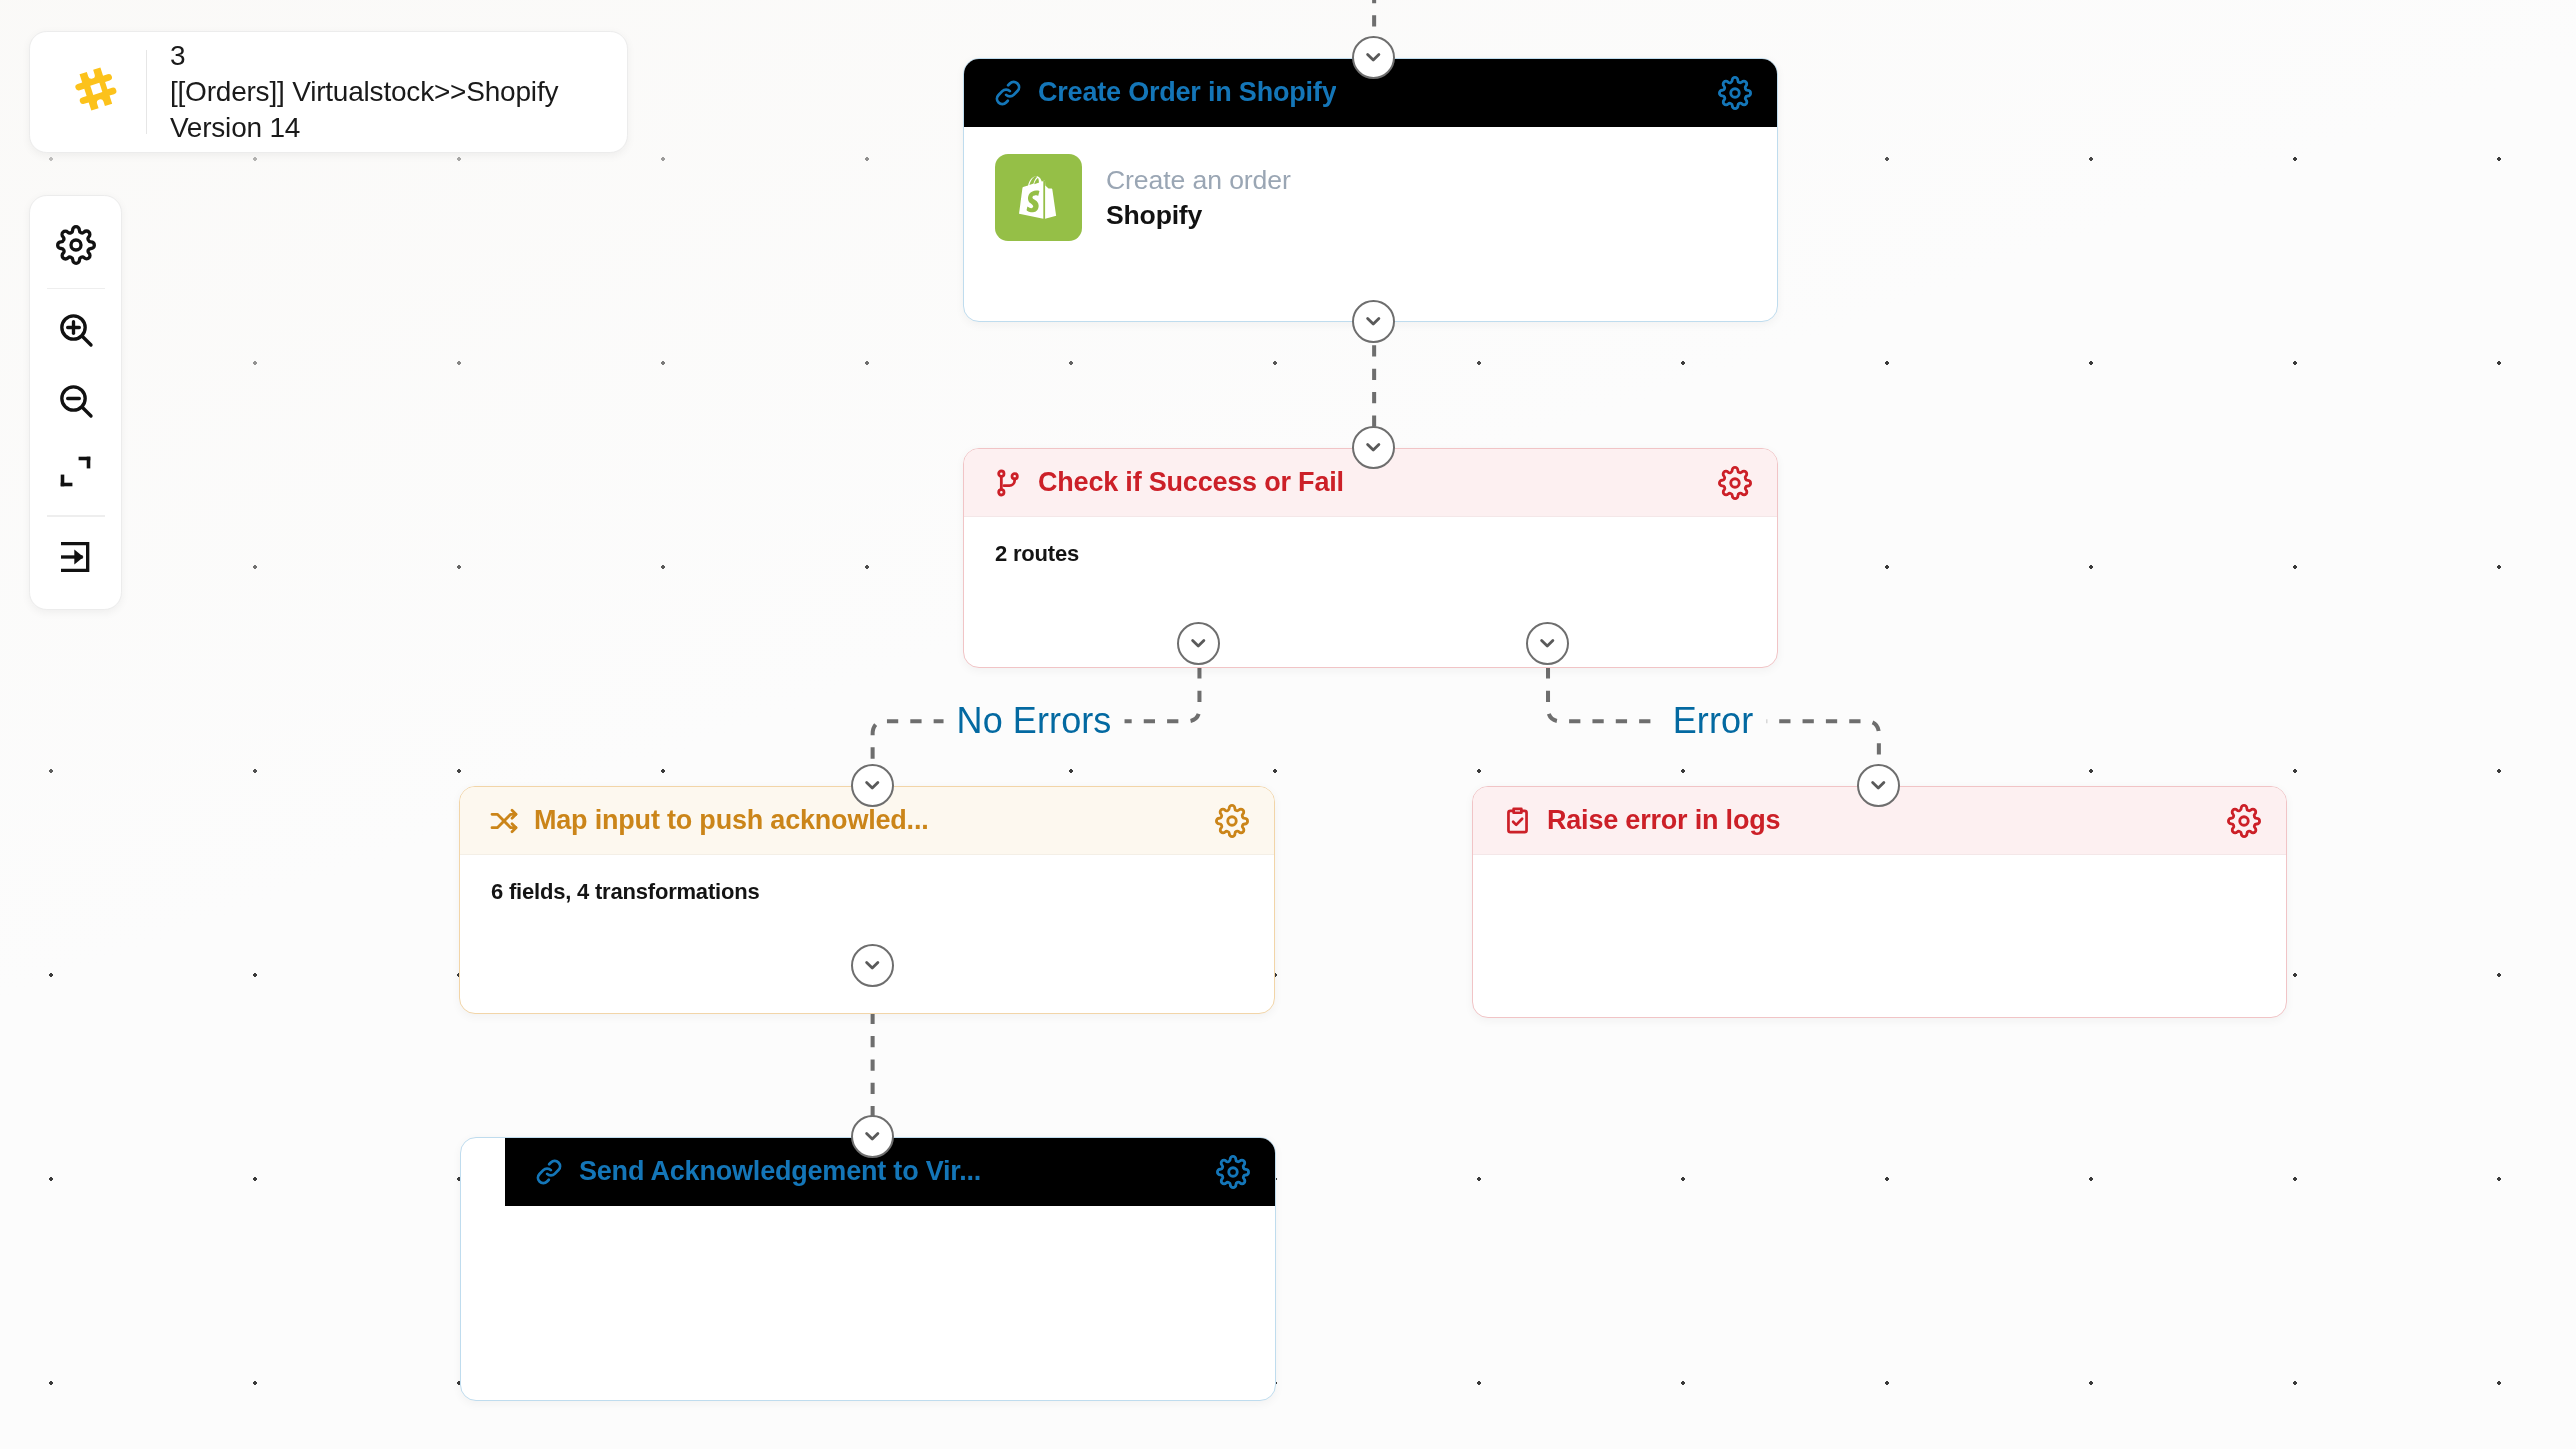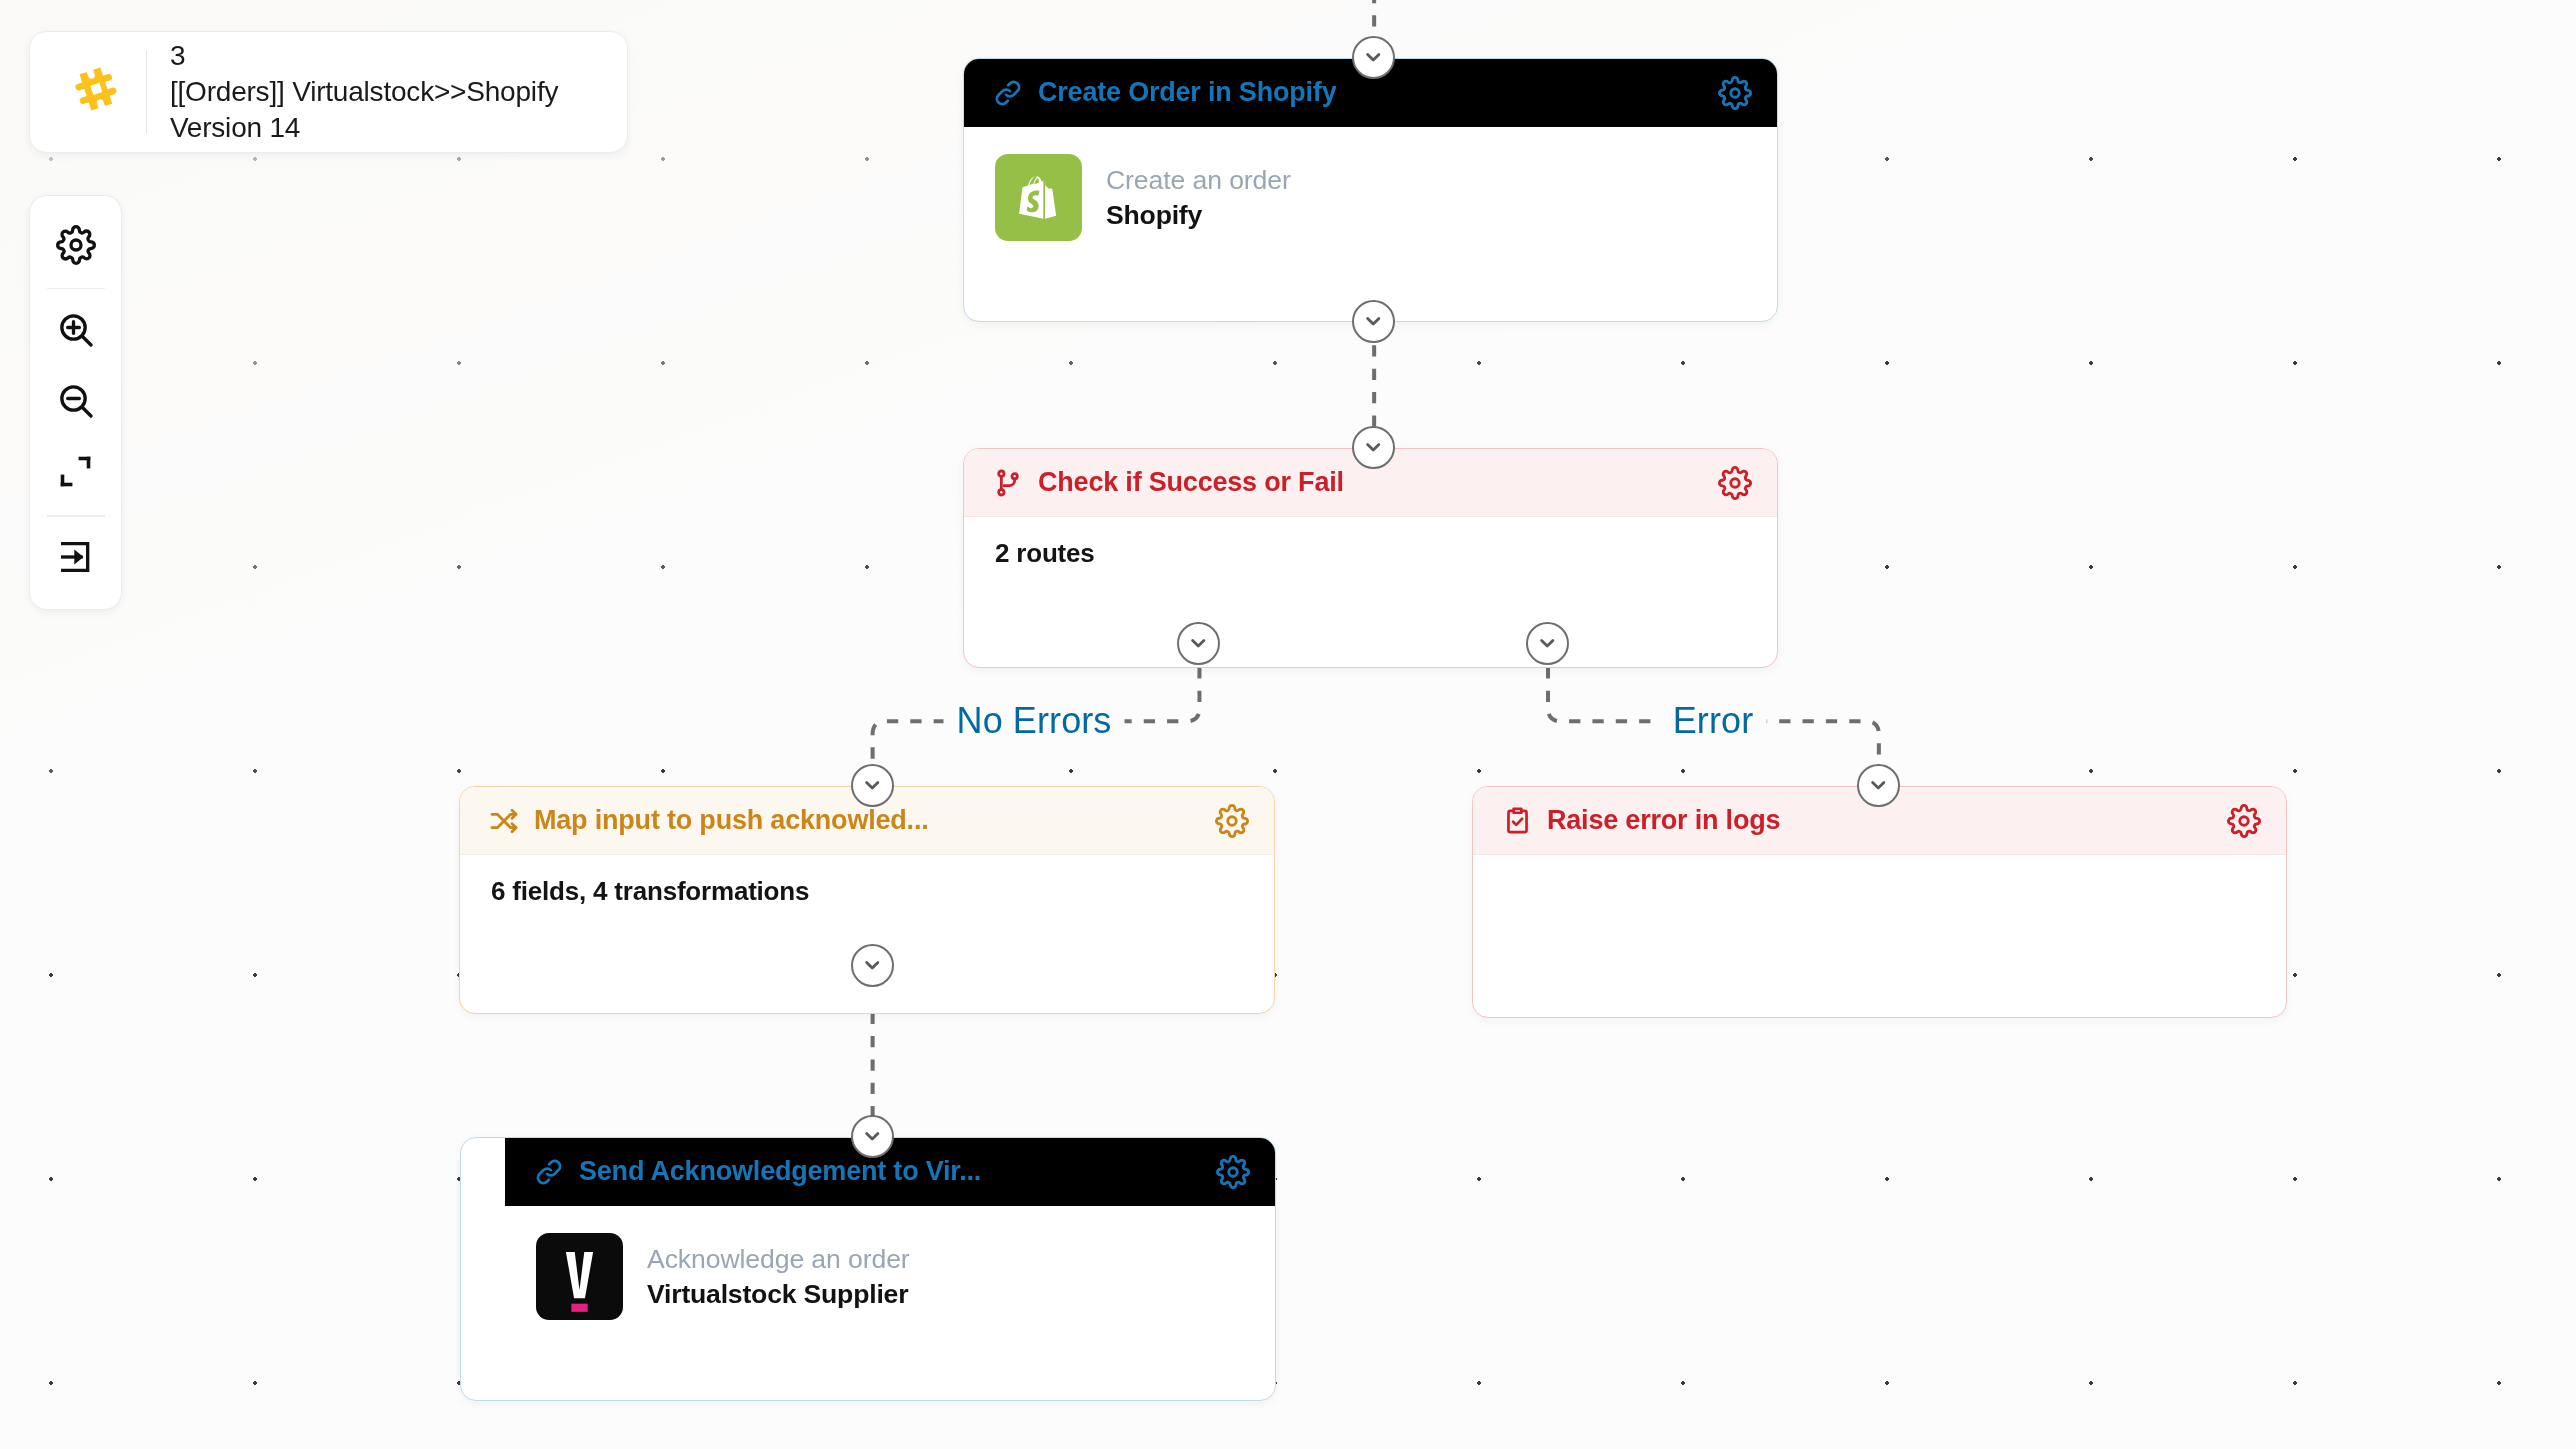--- a/index.html
+++ b/index.html
@@ -208,21 +208,21 @@
     letter-spacing: -0.1px;
   }
   .app-name {
     font-size: 26.6px;
     color: #121212;
     font-weight: 700;
     line-height: 1.3;
     letter-spacing: -0.2px;
   }
   .body-summary {
-    font-size: 26px;
+    font-size: 22px;
     color: #141414;
     font-weight: 700;
     letter-spacing: -0.2px;
   }
 
   
   .node.blue   { border-color: #bfdcee; }
   .node.blue   .node-head { background: #000000; }
   .node.blue   .node-title, .node.blue .head-icon svg { color: #1476b8; }
 
@@ -499,32 +499,20 @@
         </svg>
       </span>
       <span class="node-title">Send Acknowledgement to Vir...</span>
       <span class="node-gear">
         <svg width="34" height="34" viewBox="0 0 24 24" fill="none" stroke="#1476b8" stroke-width="2" stroke-linecap="round" stroke-linejoin="round">
           <circle cx="12" cy="12" r="3"></circle>
           <path d="M19.4 15a1.65 1.65 0 0 0 .33 1.82l.06.06a2 2 0 1 1-2.83 2.83l-.06-.06a1.65 1.65 0 0 0-1.82-.33 1.65 1.65 0 0 0-1 1.51V21a2 2 0 1 1-4 0v-.09A1.65 1.65 0 0 0 9 19.4a1.65 1.65 0 0 0-1.82.33l-.06.06a2 2 0 1 1-2.83-2.83l.06-.06a1.65 1.65 0 0 0 .33-1.82 1.65 1.65 0 0 0-1.51-1H3a2 2 0 1 1 0-4h.09A1.65 1.65 0 0 0 4.6 9a1.65 1.65 0 0 0-.33-1.82l-.06-.06a2 2 0 1 1 2.83-2.83l.06.06A1.65 1.65 0 0 0 9 4.6h.09A1.65 1.65 0 0 0 10 3.09V3a2 2 0 1 1 4 0v.09a1.65 1.65 0 0 0 1 1.51 1.65 1.65 0 0 0 1.82-.33l.06-.06a2 2 0 1 1 2.83 2.83l-.06.06A1.65 1.65 0 0 0 19.4 9v.09a1.65 1.65 0 0 0 1.51 1H21a2 2 0 1 1 0 4h-.09a1.65 1.65 0 0 0-1.51 1z"></path>
         </svg>
       </span>
     </div>
-    <div class="node-body">
-      <span class="app-tile" style="background:#0b0b0b;">
-        <svg width="87" height="87" viewBox="0 0 64 64" aria-hidden="true">
-          <polygon fill="#ffffff" points="22,14 28.5,14 32,42 35.5,14 42,14 36,48 28,48"></polygon>
-          <rect x="26" y="52" width="12" height="6" fill="#e5207e"></rect>
-        </svg>
-      </span>
-      <span class="app-text">
-        <span class="app-action">Acknowledge an order</span>
-        <span class="app-name">Virtualstock Supplier</span>
-      </span>
-    </div>
   </div>
 
   <div class="port" style="left:873px; top:1137px;">
     <svg width="22.5" height="22.5" viewBox="0 0 24 24" fill="none" stroke="#5a5a5a" stroke-width="3" stroke-linecap="round" stroke-linejoin="round">
         <polyline points="6,9 12,15 18,9"></polyline>
       </svg>
   </div>
 
 </div>
 

